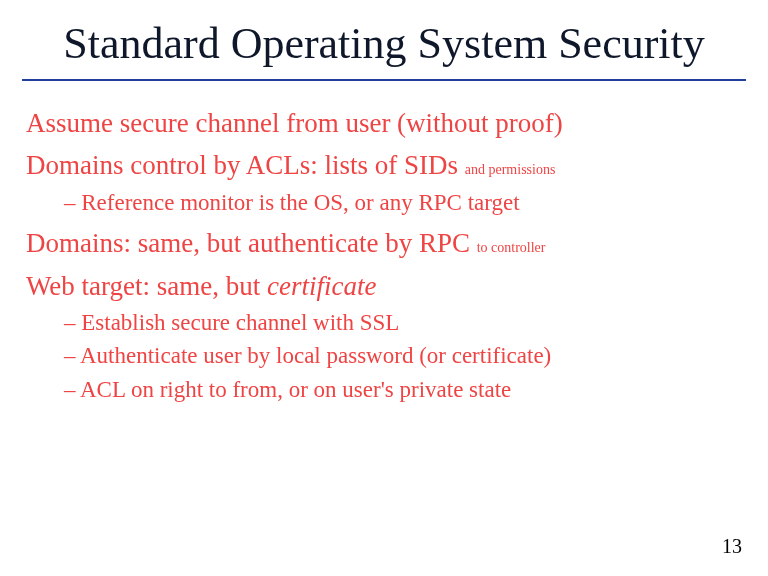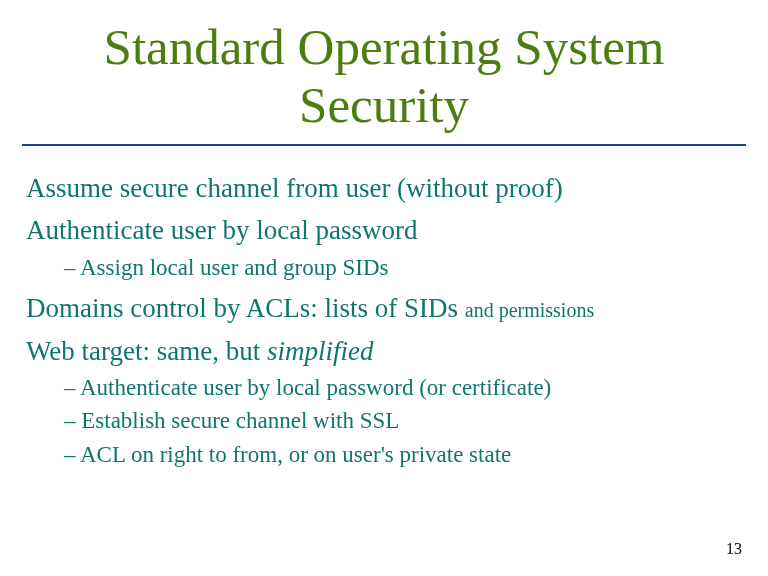--- a/index.html
+++ b/index.html
@@ -5,85 +5,85 @@
     * { margin: 0; padding: 0; box-sizing: border-box; }
     body {
       width: 768px;
       height: 576px;
       background: #ffffff;
       font-family: "Times New Roman", Times, serif;
       position: relative;
       padding: 18px 22px 0 22px;
     }
     .title {
-      color: #4d7c0f;
-      font-size: 51px;
+      color: #0f172a;
+      font-size: 44px;
       text-align: center;
       padding-bottom: 10px;
       border-bottom: 2px solid #1f3f9a;
       margin-bottom: 24px;
       font-weight: normal;
     }
     .content {
-      color: #0f766e;
+      color: #ef4444;
       padding-left: 4px;
     }
     .main-point {
       font-size: 27px;
       line-height: 1.35;
       margin-bottom: 2px;
     }
     .sub-point {
       font-size: 23px;
       line-height: 1.45;
       margin-left: 56px;
       text-indent: -18px;
       margin-bottom: 0px;
     }
     .sub-point::before {
       content: "– ";
     }
     .small-tail {
-      font-size: 20px;
+      font-size: 14px;
     }
     .italic {
       font-style: italic;
     }
     .page-num {
       position: absolute;
       bottom: 18px;
       right: 26px;
-      font-size: 16px;
+      font-size: 20px;
       color: #000;
     }
     .block { margin-bottom: 6px; }
   </style>
 </head>
 <body>
 
 <h1 class="title">Standard Operating System Security</h1>
 
 <div class="content">
 
   <div class="block">
     <div class="main-point">Assume secure channel from user (without proof)</div>
   </div>
 
+
   <div class="block">
-    <div class="main-point">Authenticate user by local password</div>
-    <div class="sub-point">Assign local user and group SIDs</div>
+    <div class="main-point"><span>Domains control by ACLs: lists of SIDs </span><span class="small-tail">and permissions</span></div>
+    <div class="sub-point">Reference monitor is the OS, or any RPC target</div>
   </div>
 
   <div class="block">
-    <div class="main-point"><span>Domains control by ACLs: lists of SIDs </span><span class="small-tail">and permissions</span></div>
+    <div class="main-point"><span>Domains: same, but authenticate by RPC </span><span class="small-tail">to controller</span></div>
   </div>
 
-
   <div class="block">
-    <div class="main-point"><span>Web target: same, but </span><span class="italic">simplified</span></div>
+    <div class="main-point"><span>Web target: same, but </span><span class="italic">certificate</span></div>
+    <div class="sub-point">Establish secure channel with SSL</div>
     <div class="sub-point">Authenticate user by local password (or certificate)</div>
-    <div class="sub-point">Establish secure channel with SSL</div>
     <div class="sub-point">ACL on right to from, or on user's private state</div>
   </div>
 
 </div>
 
 <div class="page-num">13</div>
 
 </body></html>

